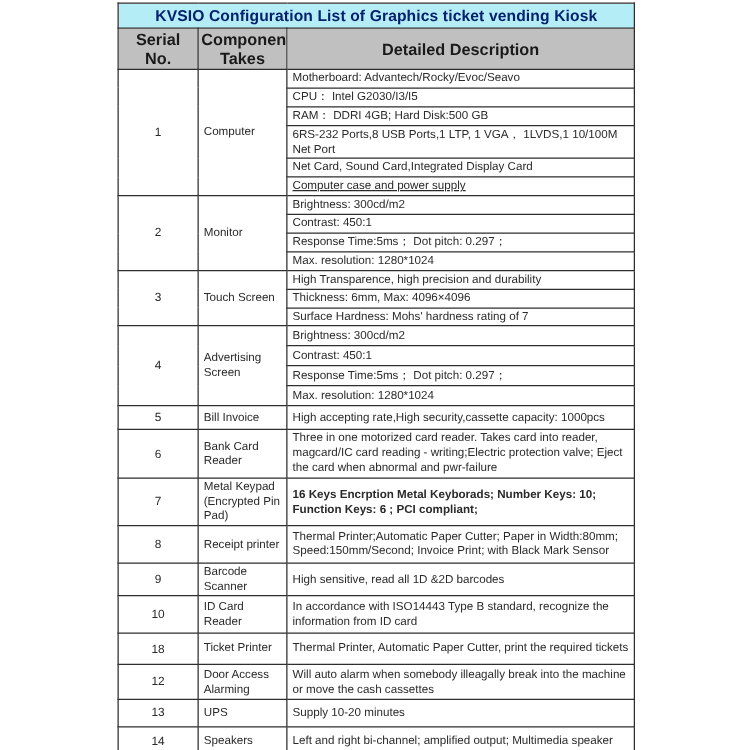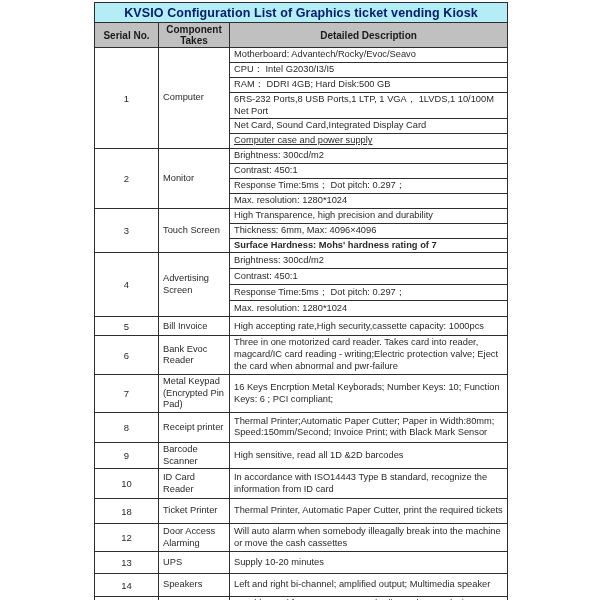--- a/index.html
+++ b/index.html
@@ -33,21 +33,21 @@
     color: #05216e;
     font-weight: bold;
     font-size: 12.5px;
     text-align: center;
     height: 20px;
     letter-spacing: 0.1px;
   }
   th.col-header {
     background: #c0c0c0;
     color: #1a1a1a;
-    font-size: 10px;
+    font-size: 13px;
     font-weight: bold;
     text-align: center;
     height: 15px;
     padding: 1px 2px;
   }
   td.serial {
     text-align: center;
     font-size: 9.5px;
     color: #2a2a2a;
     padding: 1px 2px;
@@ -124,21 +124,21 @@
         </tr>
         <tr>
           <td class="serial" rowspan="3">3</td>
           <td class="comp" rowspan="3">Touch Screen</td>
           <td class="desc" style="height: 13.5px;">High Transparence, high precision and durability</td>
         </tr>
         <tr>
           <td class="desc" style="height: 13.5px;">Thickness: 6mm, Max: 4096×4096</td>
         </tr>
         <tr>
-          <td class="desc" style="height: 13.5px; font-weight: bold;">Surface Hardness: Mohs' hardness rating of 7</td>
+          <td class="desc" style="height: 13.5px;">Surface Hardness: Mohs' hardness rating of 7</td>
         </tr>
         <tr>
           <td class="serial" rowspan="4">4</td>
           <td class="comp" rowspan="4">Advertising Screen</td>
           <td class="desc" style="height: 16px;">Brightness: 300cd/m2</td>
         </tr>
         <tr>
           <td class="desc" style="height: 16px;">Contrast: 450:1</td>
         </tr>
         <tr>
@@ -147,27 +147,27 @@
         <tr>
           <td class="desc" style="height: 16px;">Max. resolution: 1280*1024</td>
         </tr>
         <tr>
           <td class="serial" rowspan="1">5</td>
           <td class="comp" rowspan="1">Bill Invoice</td>
           <td class="desc" style="height: 19px;">High accepting rate,High security,cassette capacity: 1000pcs</td>
         </tr>
         <tr>
           <td class="serial" rowspan="1">6</td>
-          <td class="comp" rowspan="1">Bank Evoc Reader</td>
+          <td class="comp" rowspan="1">Bank Card Reader</td>
           <td class="desc" style="height: 38px;">Three in one motorized card reader.  Takes card into reader, magcard/IC card reading - writing;Electric protection valve; Eject the card when abnormal and pwr-failure</td>
         </tr>
         <tr>
           <td class="serial" rowspan="1">7</td>
           <td class="comp" rowspan="1">Metal Keypad (Encrypted Pin Pad)</td>
-          <td class="desc" style="height: 28px;">16 Keys Encrption Metal Keyborads; Number Keys: 10; Function Keys: 6 ; PCI compliant;</td>
+          <td class="desc" style="height: 28px; font-weight: bold;">16 Keys Encrption Metal Keyborads; Number Keys: 10; Function Keys: 6 ; PCI compliant;</td>
         </tr>
         <tr>
           <td class="serial" rowspan="1">8</td>
           <td class="comp" rowspan="1">Receipt printer</td>
           <td class="desc" style="height: 30px;">Thermal Printer;Automatic Paper Cutter; Paper in Width:80mm; Speed:150mm/Second; Invoice Print; with Black Mark Sensor</td>
         </tr>
         <tr>
           <td class="serial" rowspan="1">9</td>
           <td class="comp" rowspan="1">Barcode Scanner</td>
           <td class="desc" style="height: 17px;">High sensitive, read all 1D &amp;2D barcodes</td>

